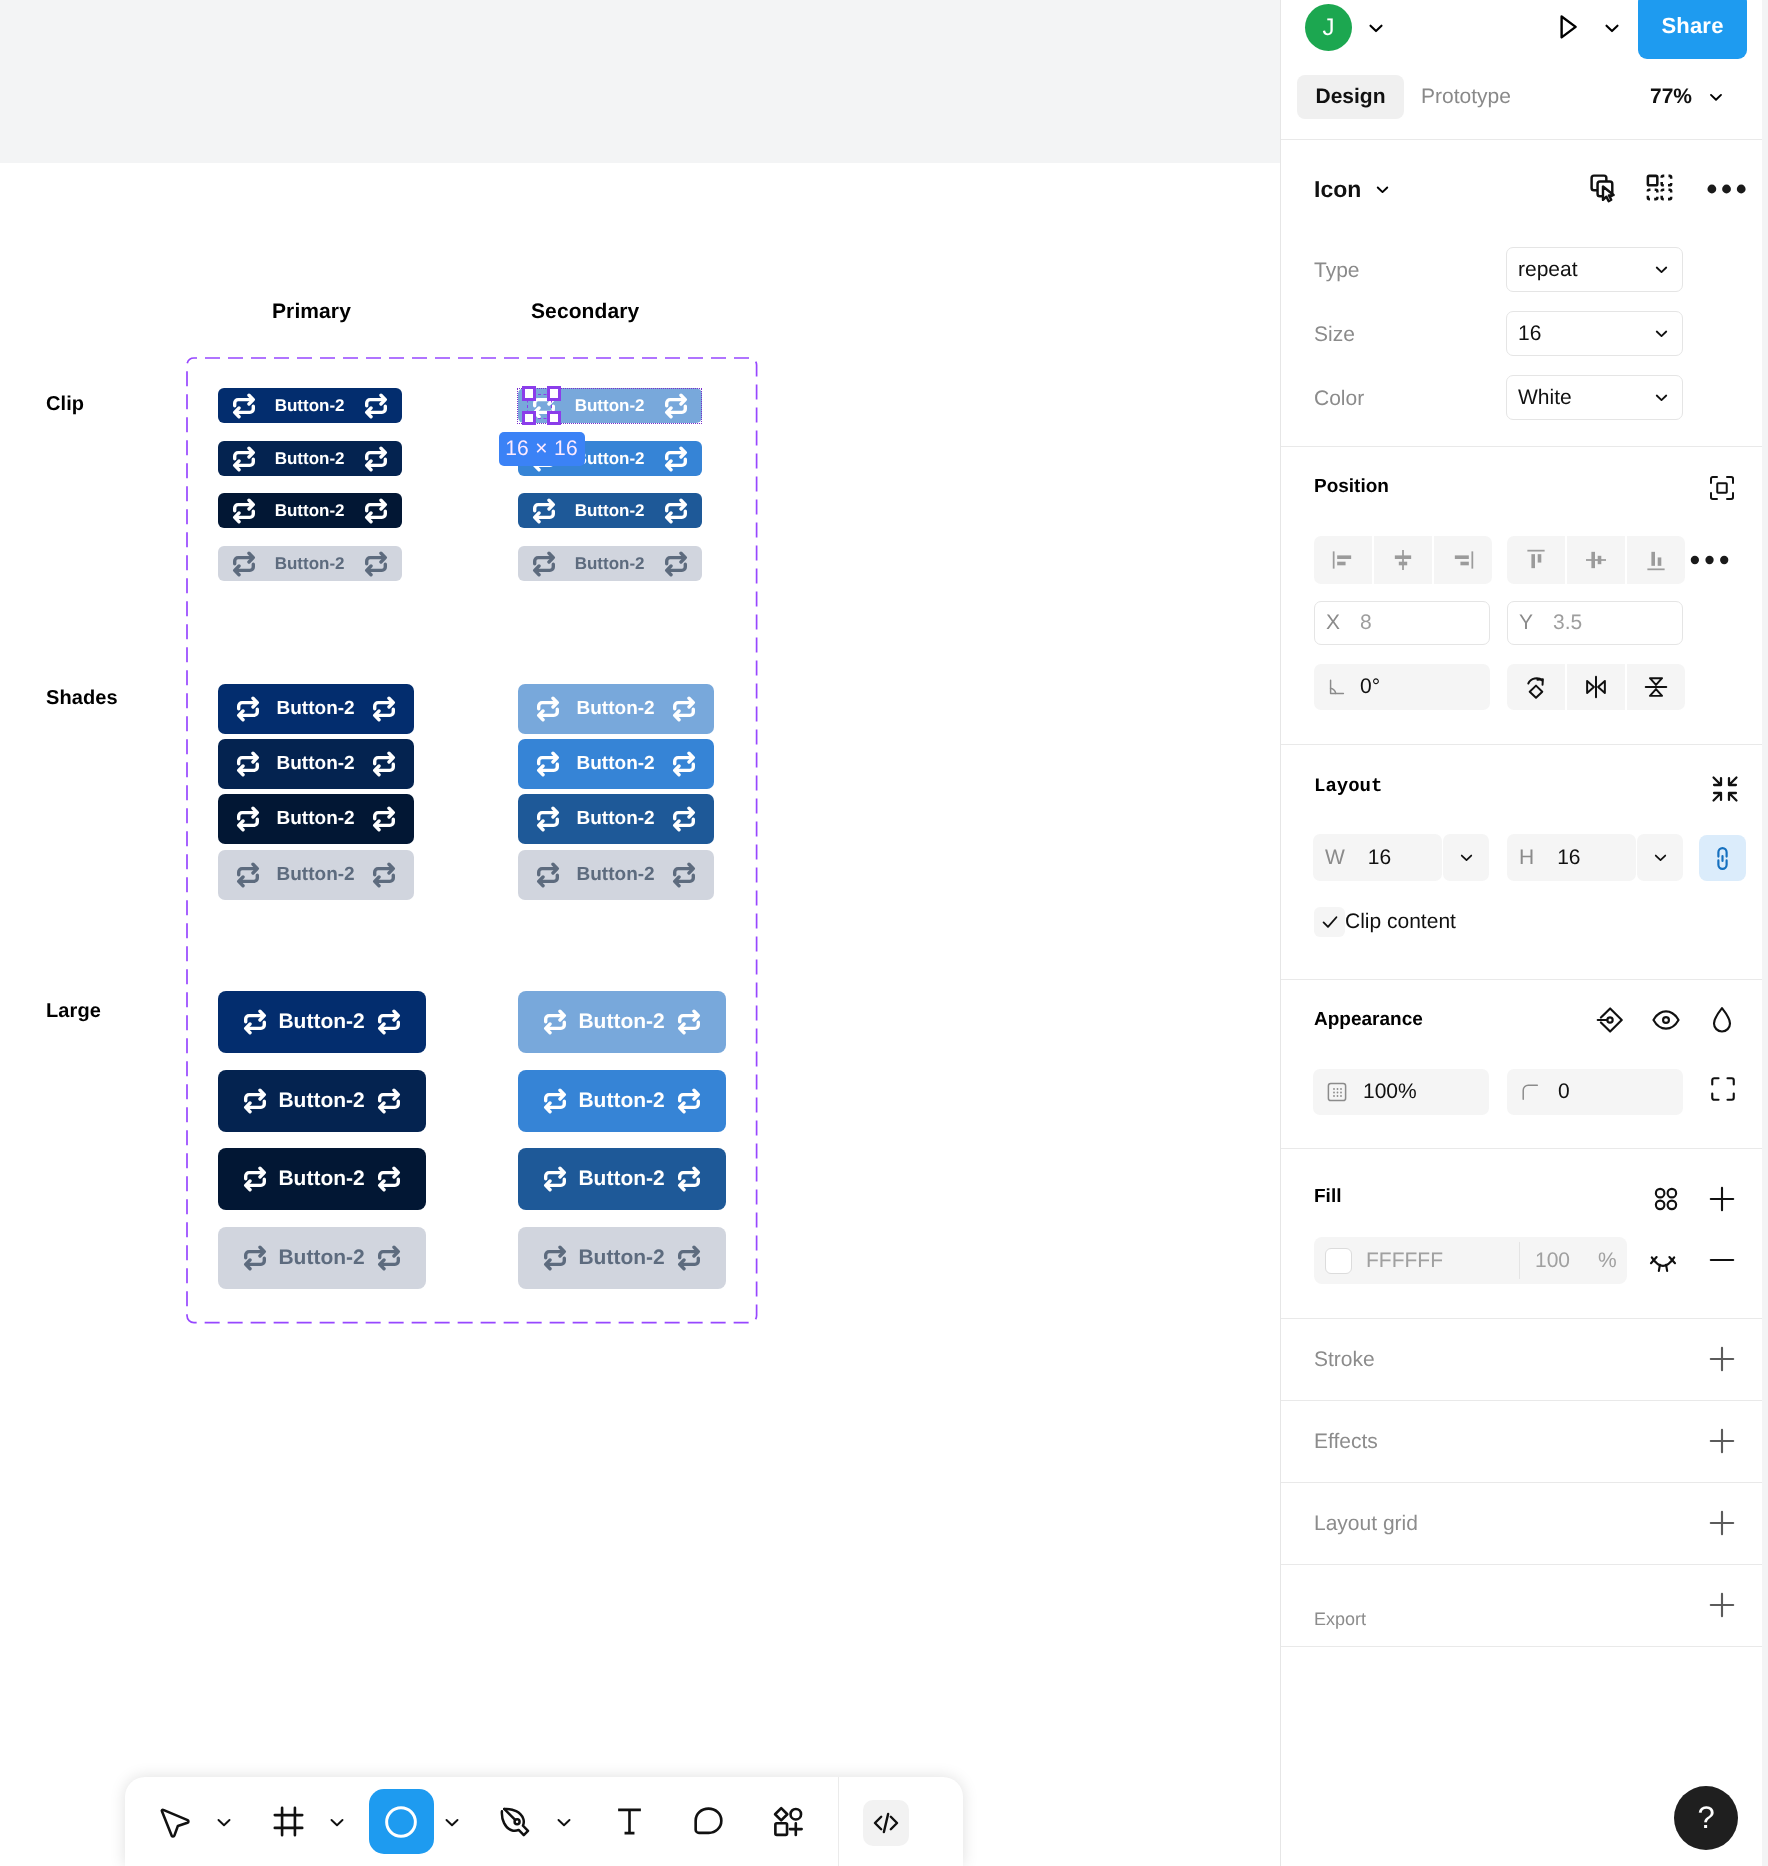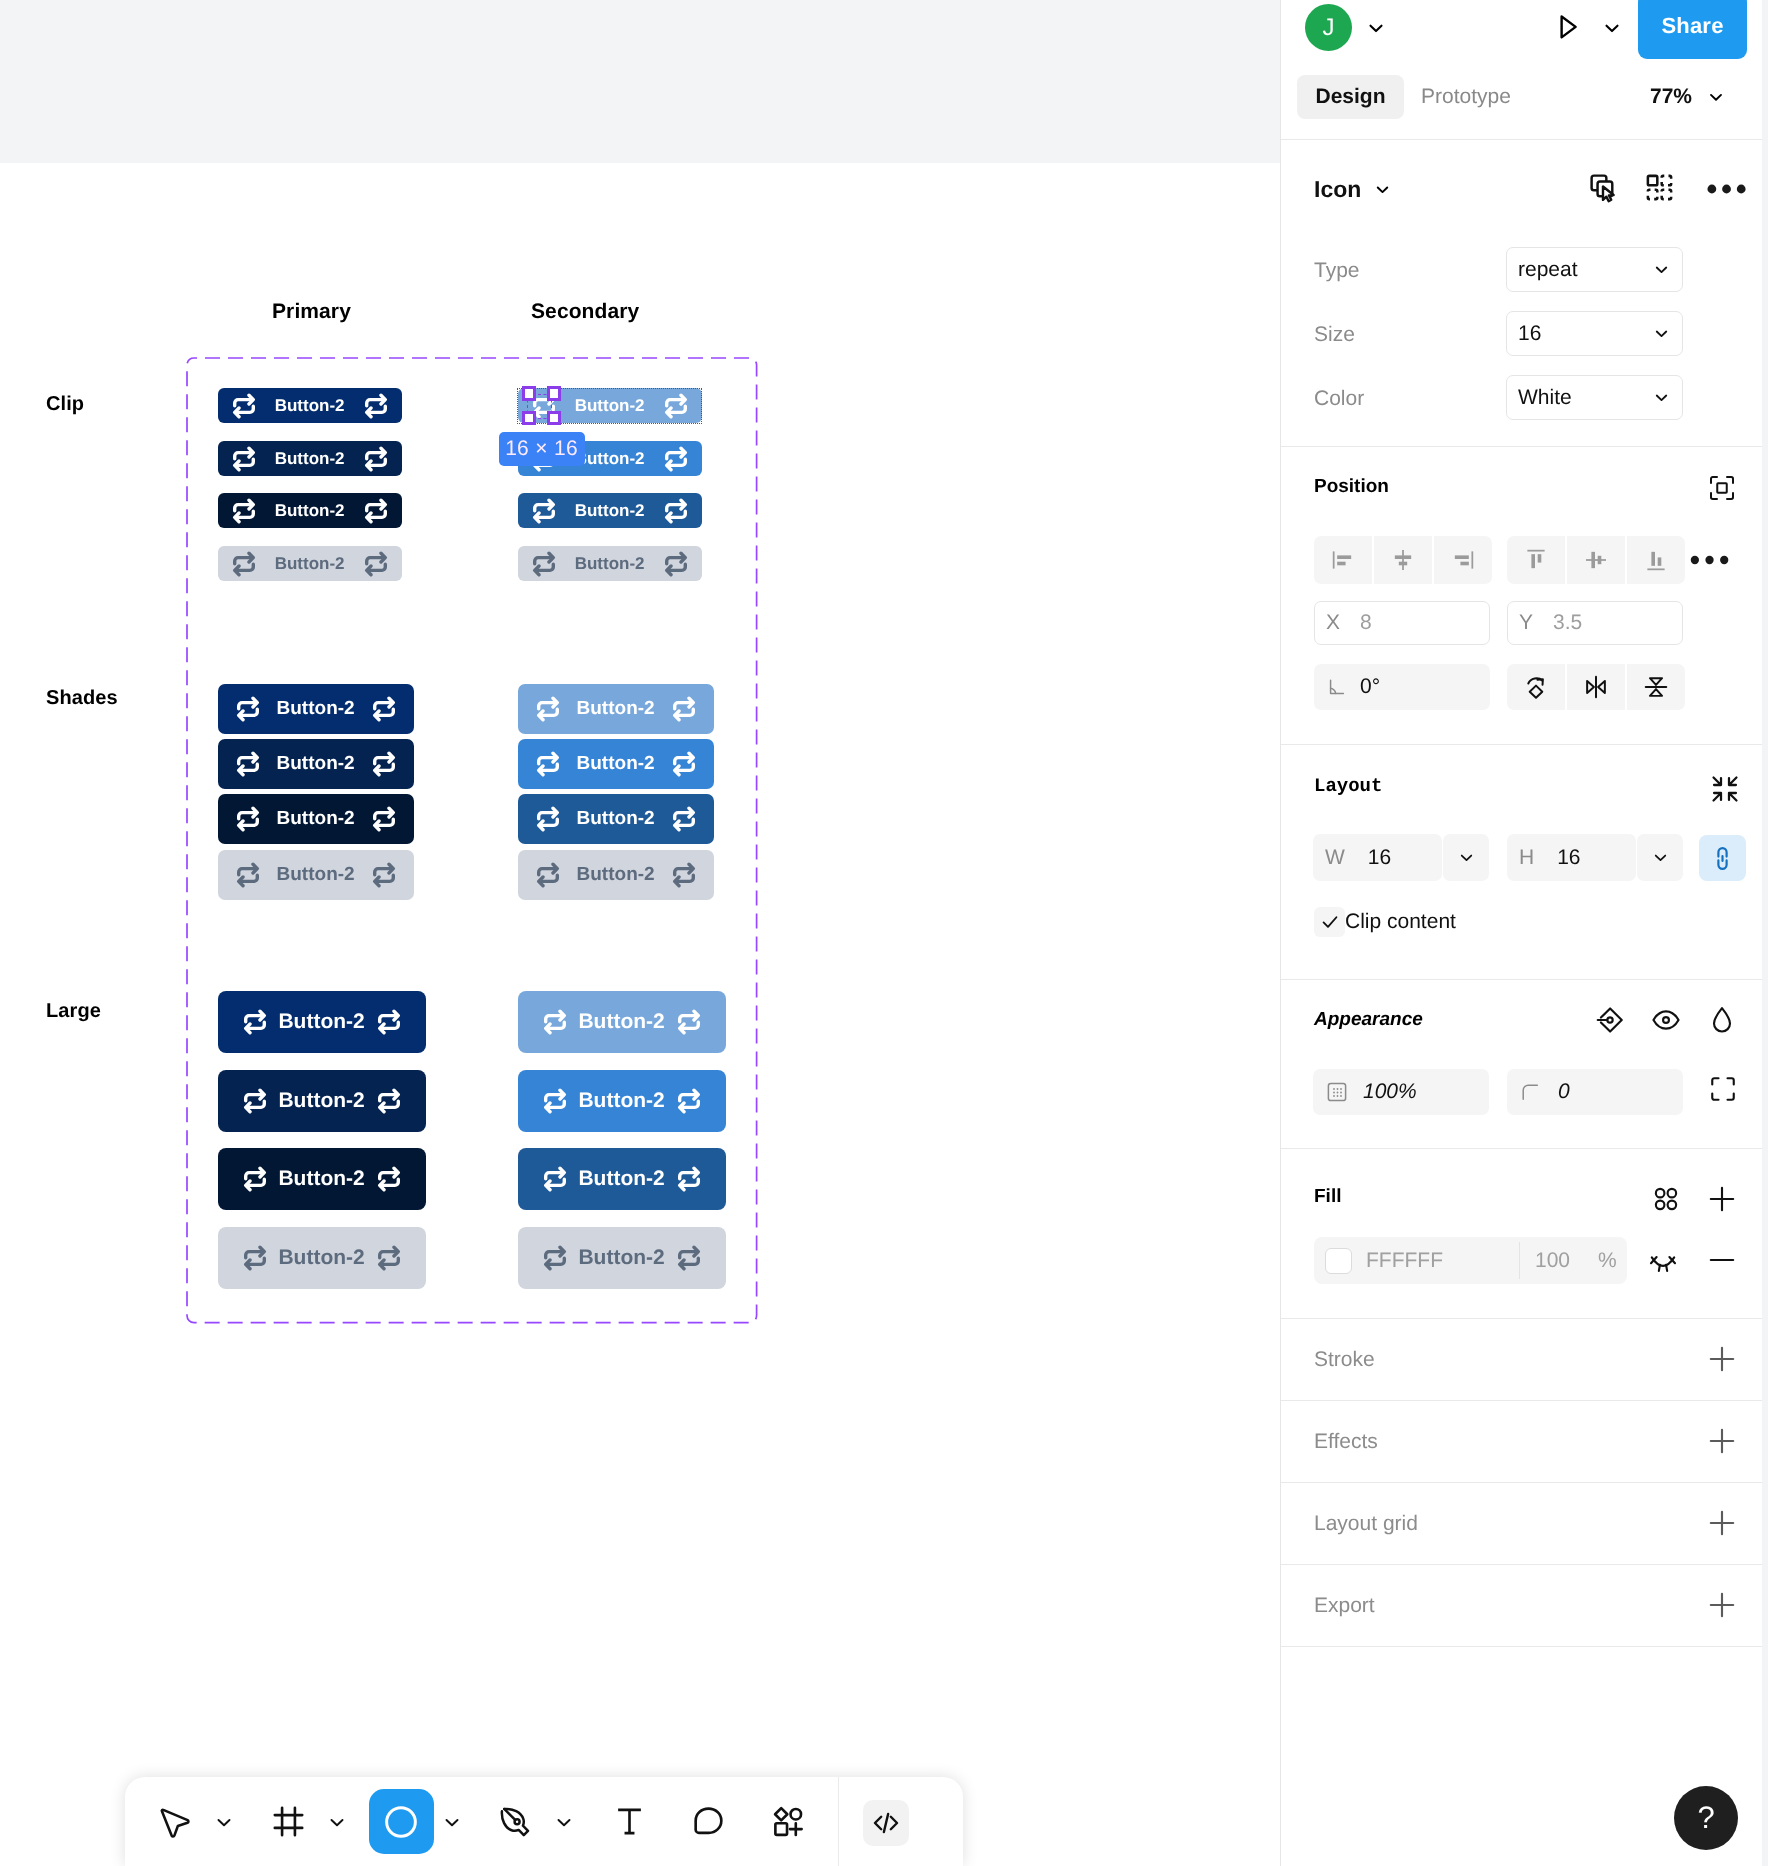--- a/index.html
+++ b/index.html
@@ -581,21 +581,21 @@
       <div style="position:absolute;left:33px;top:162px;display:flex;align-items:center;gap:0;">
         <div style="width:31px;height:30px;border-radius:6px;background:#f5f5f5;display:flex;align-items:center;justify-content:center;">
           <svg width="22" height="22" viewBox="0 0 24 24" fill="none" stroke="#111" stroke-width="2" stroke-linecap="round" stroke-linejoin="round">
               <path d="M5 12.5 L9.8 17.3 L19 6.8"></path>
             </svg>
         </div>
         <span style="font-size:21px;color:#111;">Clip content</span>
       </div>
     </div>
 
-    <div class="psec" style="height:169px;font-style:italic;">
+    <div class="psec" style="height:169px;">
       <span class="ptitle" style="position:absolute;left:33px;top:29px;">Appearance</span>
       <div style="position:absolute;left:313px;top:24px;">
         <svg width="32" height="32" viewBox="0 0 24 24" fill="none" stroke="#111" stroke-width="1.6" stroke-linejoin="round" stroke-linecap="round">
           <path d="M12.1 3.3 L20.8 12 L12.1 20.7 L5.2 13.8 M5.2 10.2 L12.1 3.3"></path>
           <circle cx="12" cy="12" r="2.0"></circle>
             <path d="M2.8 12 H10.0"></path>
         </svg>
       </div>
       <div style="position:absolute;left:369px;top:24px;">
         <svg width="32" height="32" viewBox="0 0 24 24" fill="none" stroke="#111" stroke-width="1.6" stroke-linejoin="round">
@@ -701,21 +701,21 @@
     <div class="psec" style="height:82px;">
       <span class="pmuted" style="position:absolute;left:33px;top:29px;font-size:21px;">Layout grid</span>
       <div style="position:absolute;left:425px;top:24px;">
         <svg width="32" height="32" viewBox="0 0 24 24" fill="none" stroke="#5b5b5b" stroke-width="1.6" stroke-linecap="round">
             <path d="M12 3.6 V20.4 M3.6 12 H20.4"></path>
           </svg>
       </div>
     </div>
 
     <div class="psec" style="height:82px;">
-      <span class="pmuted" style="position:absolute;left:33px;top:29px;font-size:21px;">Export</span>
+      <span class="pmuted" style="position:absolute;left:33px;top:44px;font-size:18px;">Export</span>
       <div style="position:absolute;left:425px;top:24px;">
         <svg width="32" height="32" viewBox="0 0 24 24" fill="none" stroke="#5b5b5b" stroke-width="1.6" stroke-linecap="round">
             <path d="M12 3.6 V20.4 M3.6 12 H20.4"></path>
           </svg>
       </div>
     </div>
   </div>
 
   <div style="position:absolute;left:1674px;top:1786px;width:64px;height:64px;border-radius:50%;background:#1f1f1f;
               display:flex;align-items:center;justify-content:center;">

